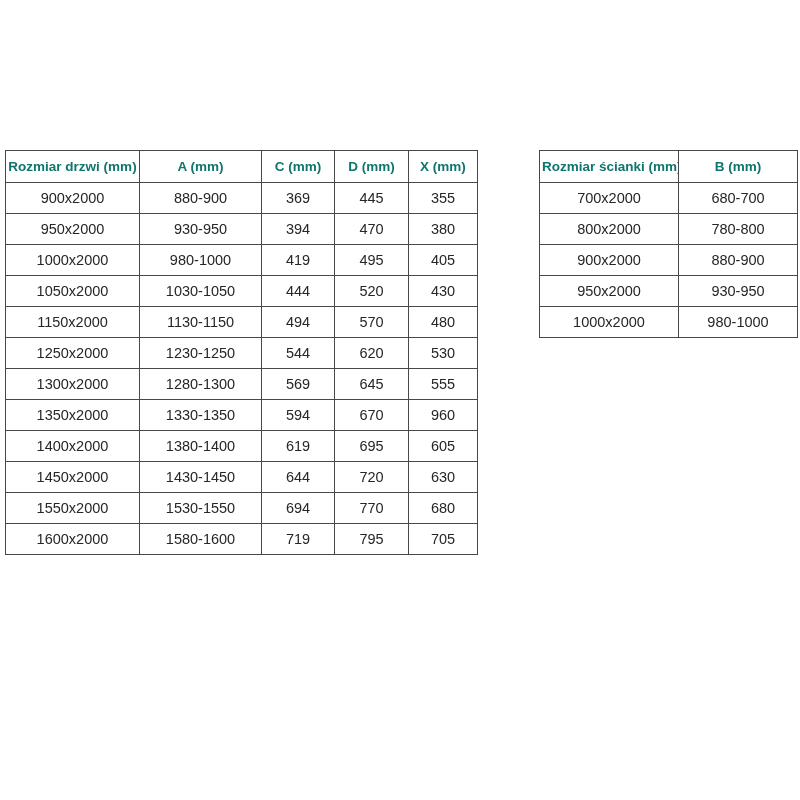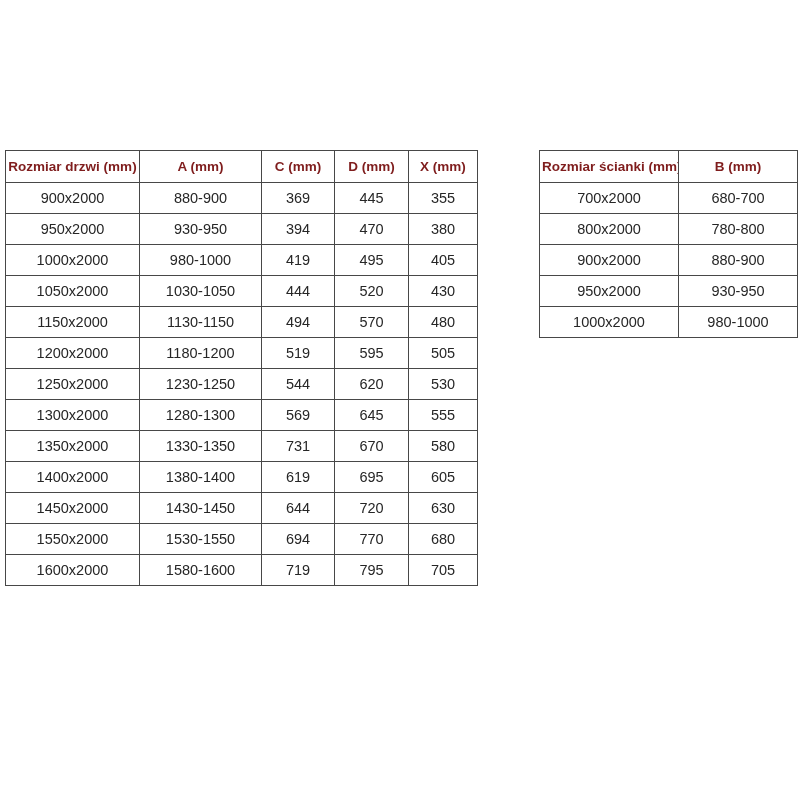--- a/index.html
+++ b/index.html
@@ -26,21 +26,21 @@
     text-align: center;
     vertical-align: middle;
     padding: 0 2px;
     overflow: hidden;
     white-space: nowrap;
   }
   table.spec th {
     font-size: 13.5px;
     font-weight: bold;
     height: 31px;
-    color: #7f1d1d;
+    color: #0f766e;
   }
   table.spec td {
     font-size: 14.5px;
     font-weight: normal;
     height: 30px;
     color: #262626;
   }
   #doors-table {
     left: 5px;
     top: 150px;
@@ -104,46 +104,39 @@
           <td>430</td>
         </tr>
         <tr>
           <td>1150x2000</td>
           <td>1130-1150</td>
           <td>494</td>
           <td>570</td>
           <td>480</td>
         </tr>
         <tr>
-          <td>1200x2000</td>
-          <td>1180-1200</td>
-          <td>519</td>
-          <td>595</td>
-          <td>505</td>
-        </tr>
-        <tr>
           <td>1250x2000</td>
           <td>1230-1250</td>
           <td>544</td>
           <td>620</td>
           <td>530</td>
         </tr>
         <tr>
           <td>1300x2000</td>
           <td>1280-1300</td>
           <td>569</td>
           <td>645</td>
           <td>555</td>
         </tr>
         <tr>
           <td>1350x2000</td>
           <td>1330-1350</td>
-          <td>731</td>
+          <td>594</td>
           <td>670</td>
-          <td>580</td>
+          <td>960</td>
         </tr>
         <tr>
           <td>1400x2000</td>
           <td>1380-1400</td>
           <td>619</td>
           <td>695</td>
           <td>605</td>
         </tr>
         <tr>
           <td>1450x2000</td>

